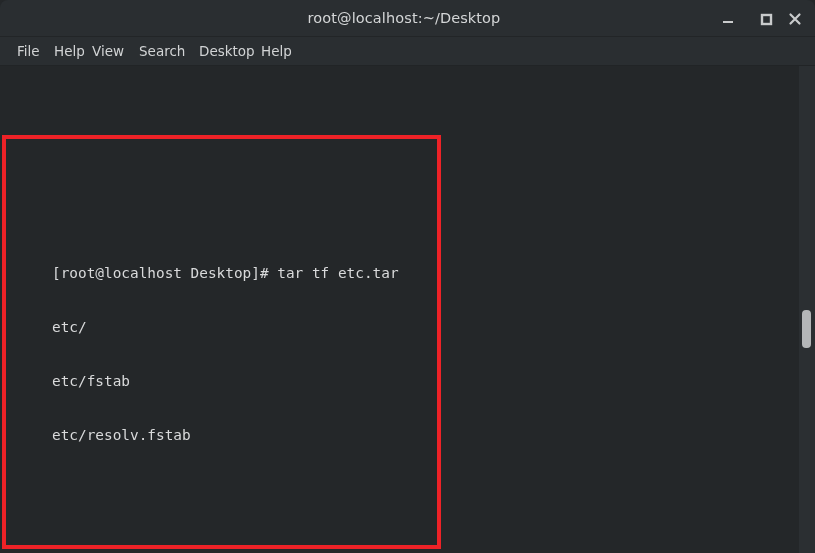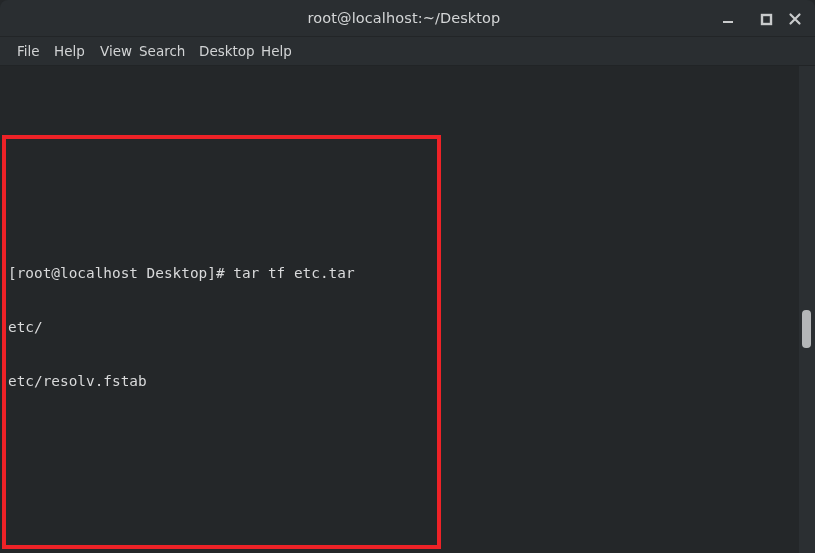--- a/index.html
+++ b/index.html
@@ -97,21 +97,21 @@
     left: 8px;
     top: 0px;
     width: 790px;
     font-family: "DejaVu Sans Mono", monospace;
     font-size: 14.4px;
     line-height: 18px;
     color: #d9dadb;
     white-space: pre;
   }
   .blank-line { display: block; height: 18px; }
-  .term-line { display: block; height: 18px; white-space: pre; }
+  .term-line { display: block; height: 18px; white-space: pre; margin-left: 44px; }
 
   
   #scrollbar-track {
     position: absolute;
     left: 799px;
     top: 66px;
     width: 16px;
     height: 487px;
     background: #2b2f32;
   }
@@ -160,33 +160,34 @@
     <div class="winbtn" id="btn-close">
       <svg width="20" height="20" viewBox="0 0 20 20" aria-hidden="true">
         <path d="M5.5 5.5 L14.5 14.5 M14.5 5.5 L5.5 14.5" stroke="#c9cbcc" stroke-width="2.2" stroke-linecap="round"></path>
       </svg>
     </div>
   </div>
 
   <div id="menubar">
     <div class="menu-item" style="left:17px">File</div>
     <div class="menu-item" style="left:54px">Help</div>
-    <div class="menu-item" style="left:100px">View</div>
+    <div class="menu-item" style="left:92px">View</div>
     <div class="menu-item" style="left:139px">Search</div>
     <div class="menu-item" style="left:199px">Desktop</div>
     <div class="menu-item" style="left:261px">Help</div>
   </div>
 
   <div id="terminal">
     <div id="term-text">
       <span class="blank-line"></span>
       <span class="blank-line"></span>
       <span class="blank-line"></span>
       <span class="term-line">[root@localhost Desktop]# tar tf etc.tar</span>
       <span class="term-line">etc/</span>
+      <span class="term-line">etc/fstab</span>
       <span class="term-line">etc/resolv.fstab</span>
       
       
       
       
       
       
       
       
       

